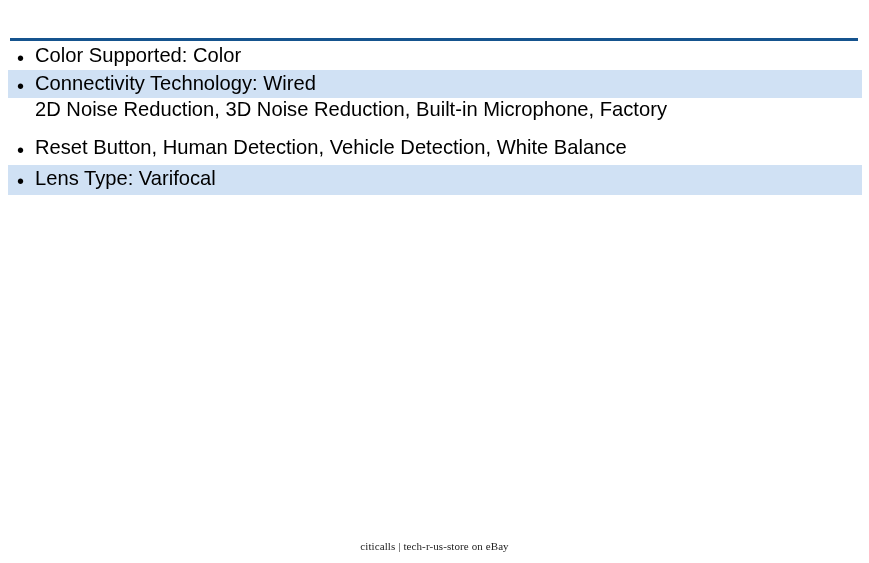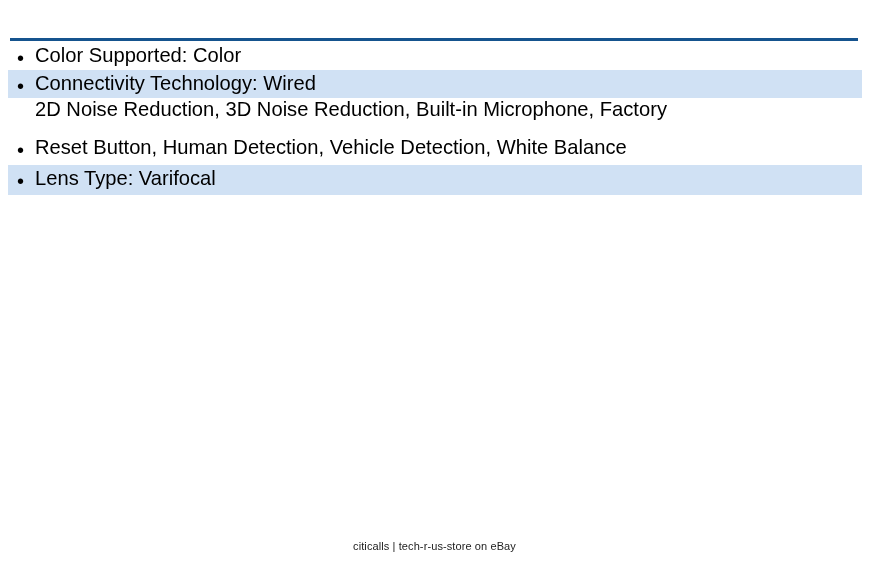--- a/index.html
+++ b/index.html
@@ -99,20 +99,21 @@
   
   .footer-credit {
     position: absolute;
     left: 0;
     top: 540px;
     width: 869px;
     text-align: center;
     font-size: 11px;
     color: #222222;
     letter-spacing: 0.1px;
+    font-family: Liberation Serif, serif;
   }
 </style>
 </head>
 <body>
 
 <div id="spec-panel">
 
   <div class="features-header">
     <span class="title">FEATURES</span>
   </div>

